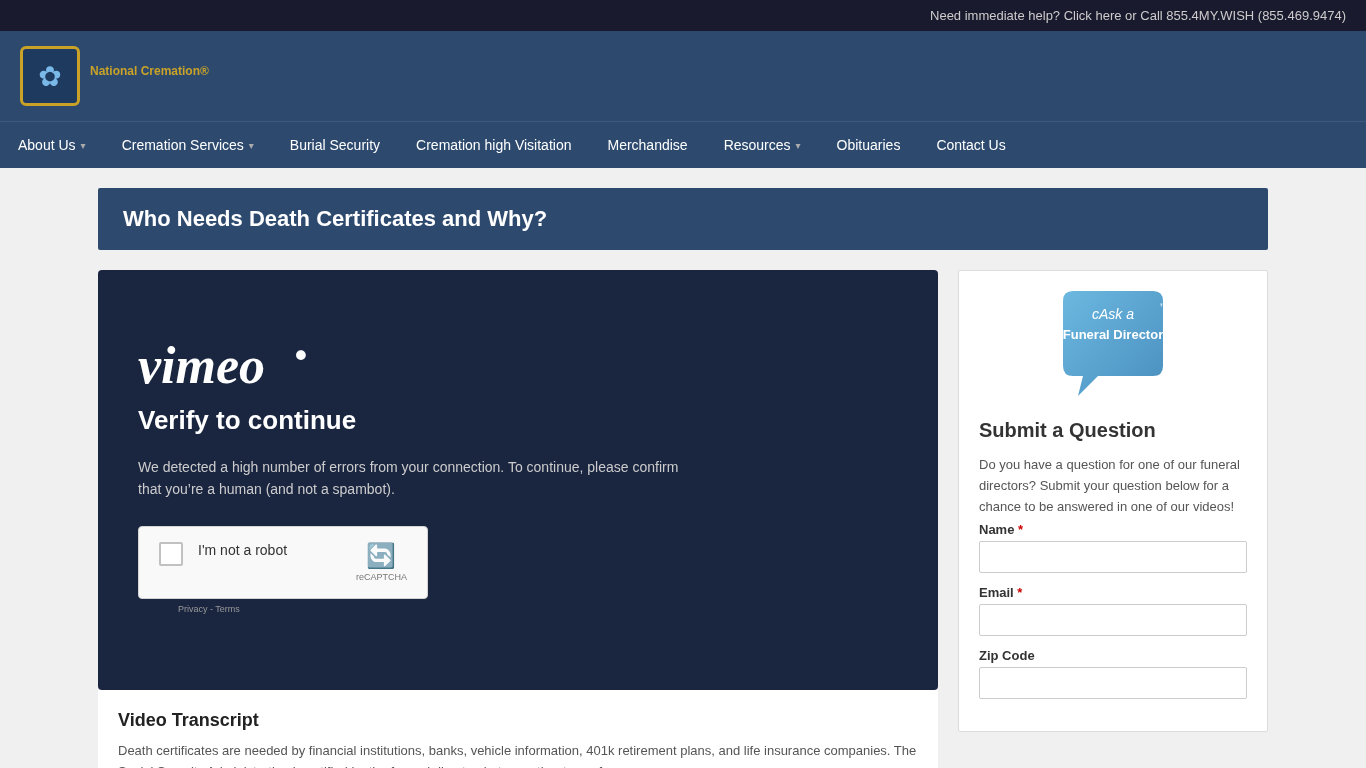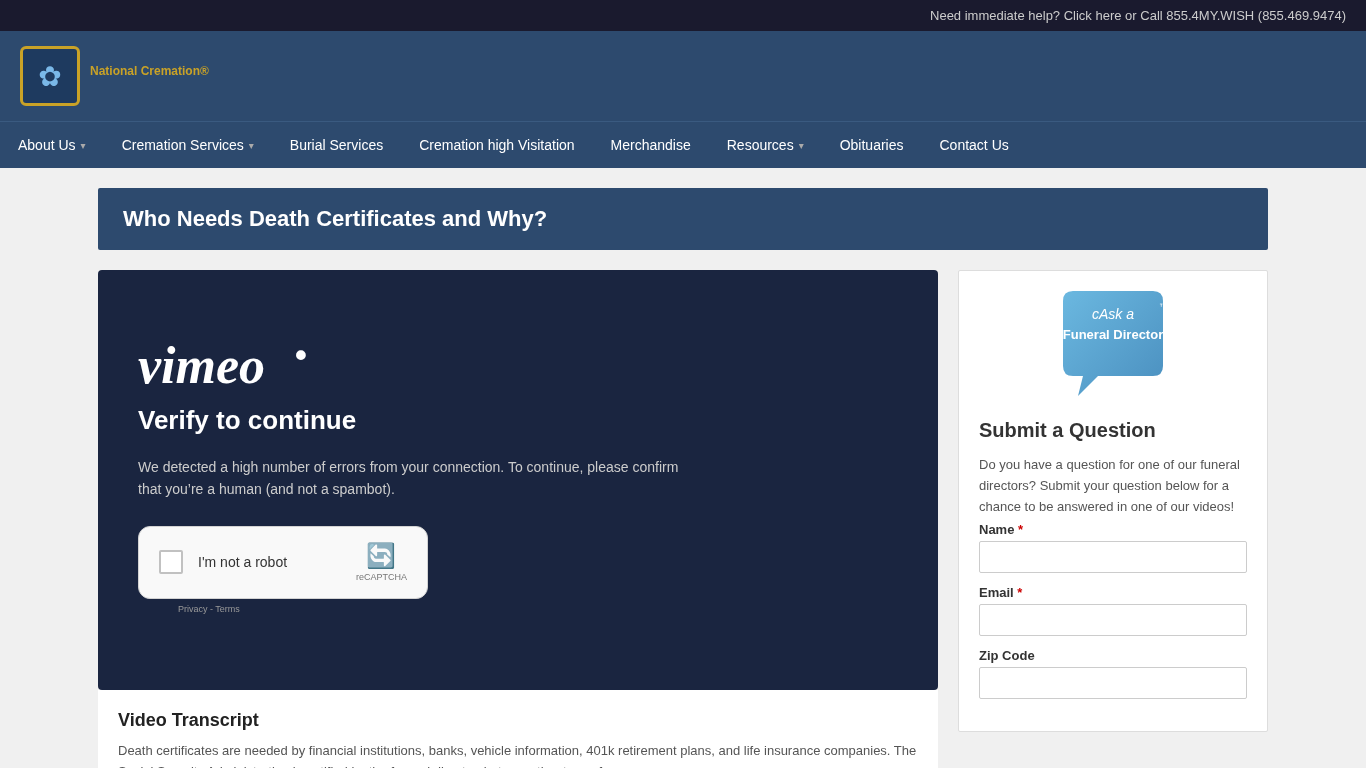--- a/index.html
+++ b/index.html
@@ -140,24 +140,23 @@
       color: #ccc;
       font-size: 14px;
       line-height: 1.6;
       margin-bottom: 25px;
       max-width: 550px;
     }
 
     .recaptcha-box {
       background: #f9f9f9;
       border: 1px solid #d3d3d3;
-      border-radius: 12px;
+      border-radius: 4px;
       padding: 15px 20px;
       display: flex;
-      align-items: center;
       gap: 15px;
       width: 290px;
     }
     .recaptcha-checkbox {
       width: 24px;
       height: 24px;
       border: 2px solid #c1c1c1;
       border-radius: 2px;
       background: white;
       cursor: pointer;
@@ -276,21 +275,21 @@
 
 <nav>
   <ul id="nav-list">
       <li>
         <a href="#">About Us<span class="nav-arrow">▾</span></a>
       </li>
       <li>
         <a href="#">Cremation Services<span class="nav-arrow">▾</span></a>
       </li>
       <li>
-        <a href="#">Burial Services</a>
+        <a href="#">Burial Security</a>
       </li>
       <li>
         <a href="#">Cremation high Visitation</a>
       </li>
       <li>
         <a href="#">Merchandise</a>
       </li>
       <li>
         <a href="#">Resources<span class="nav-arrow">▾</span></a>
       </li>

